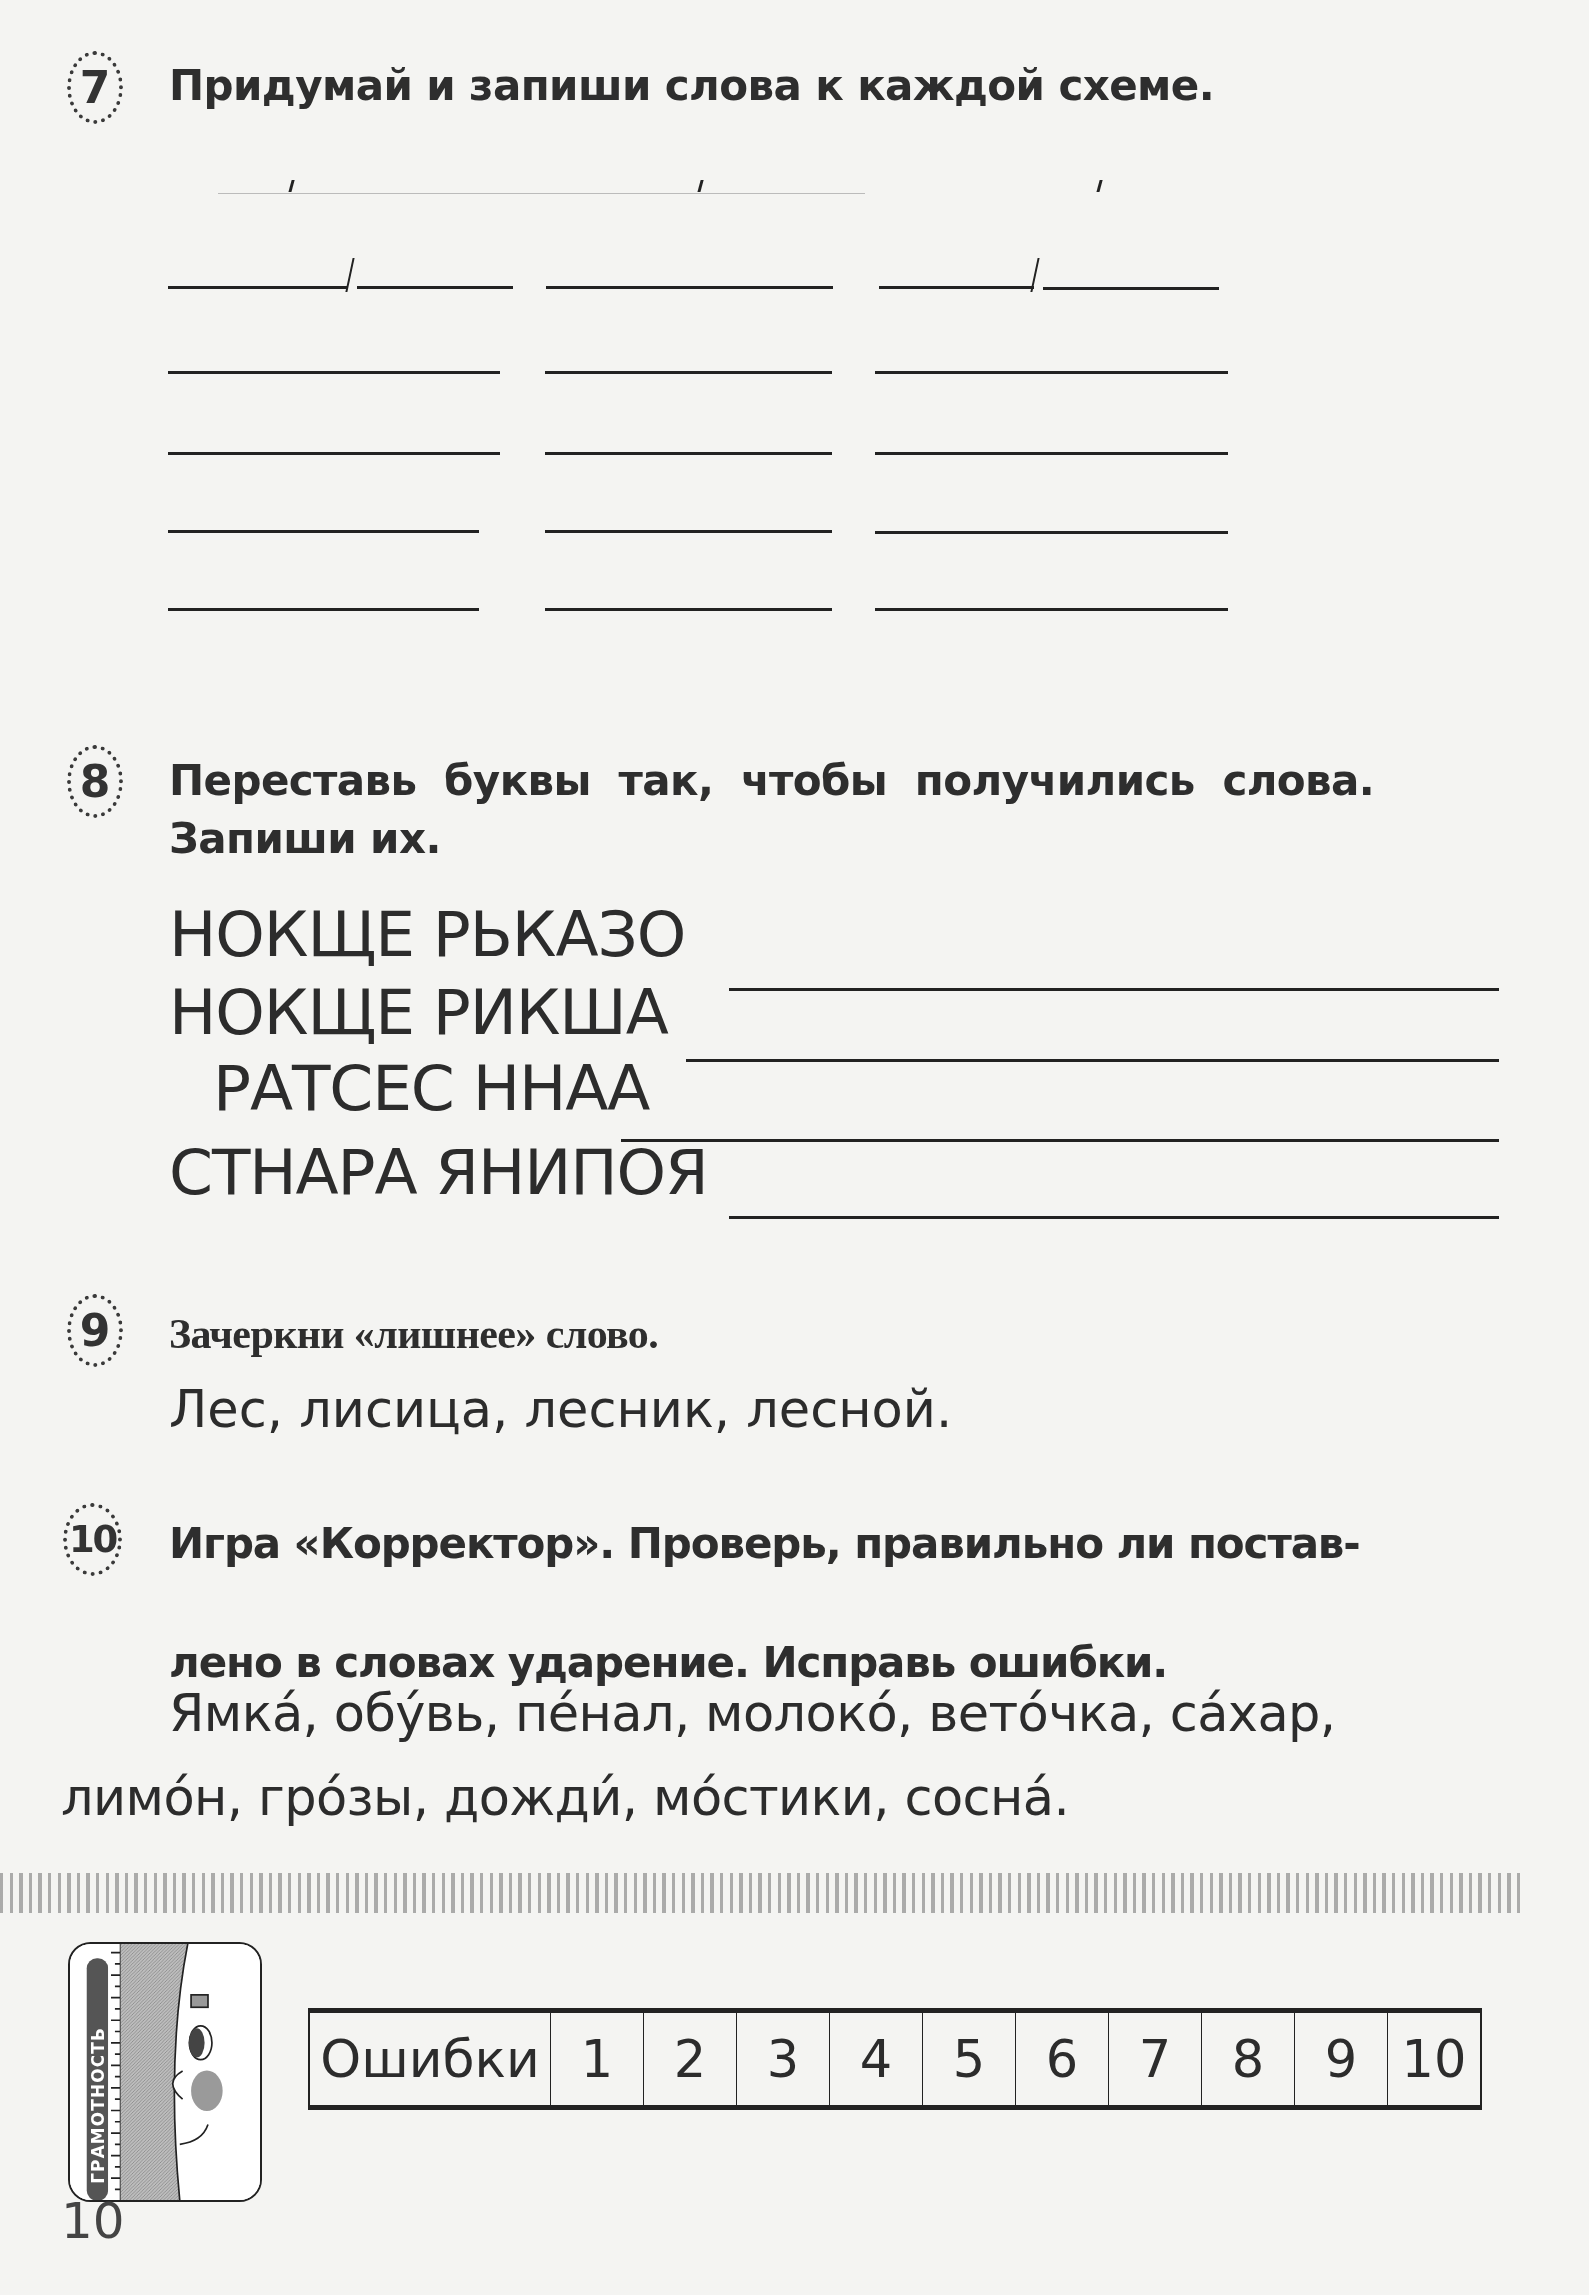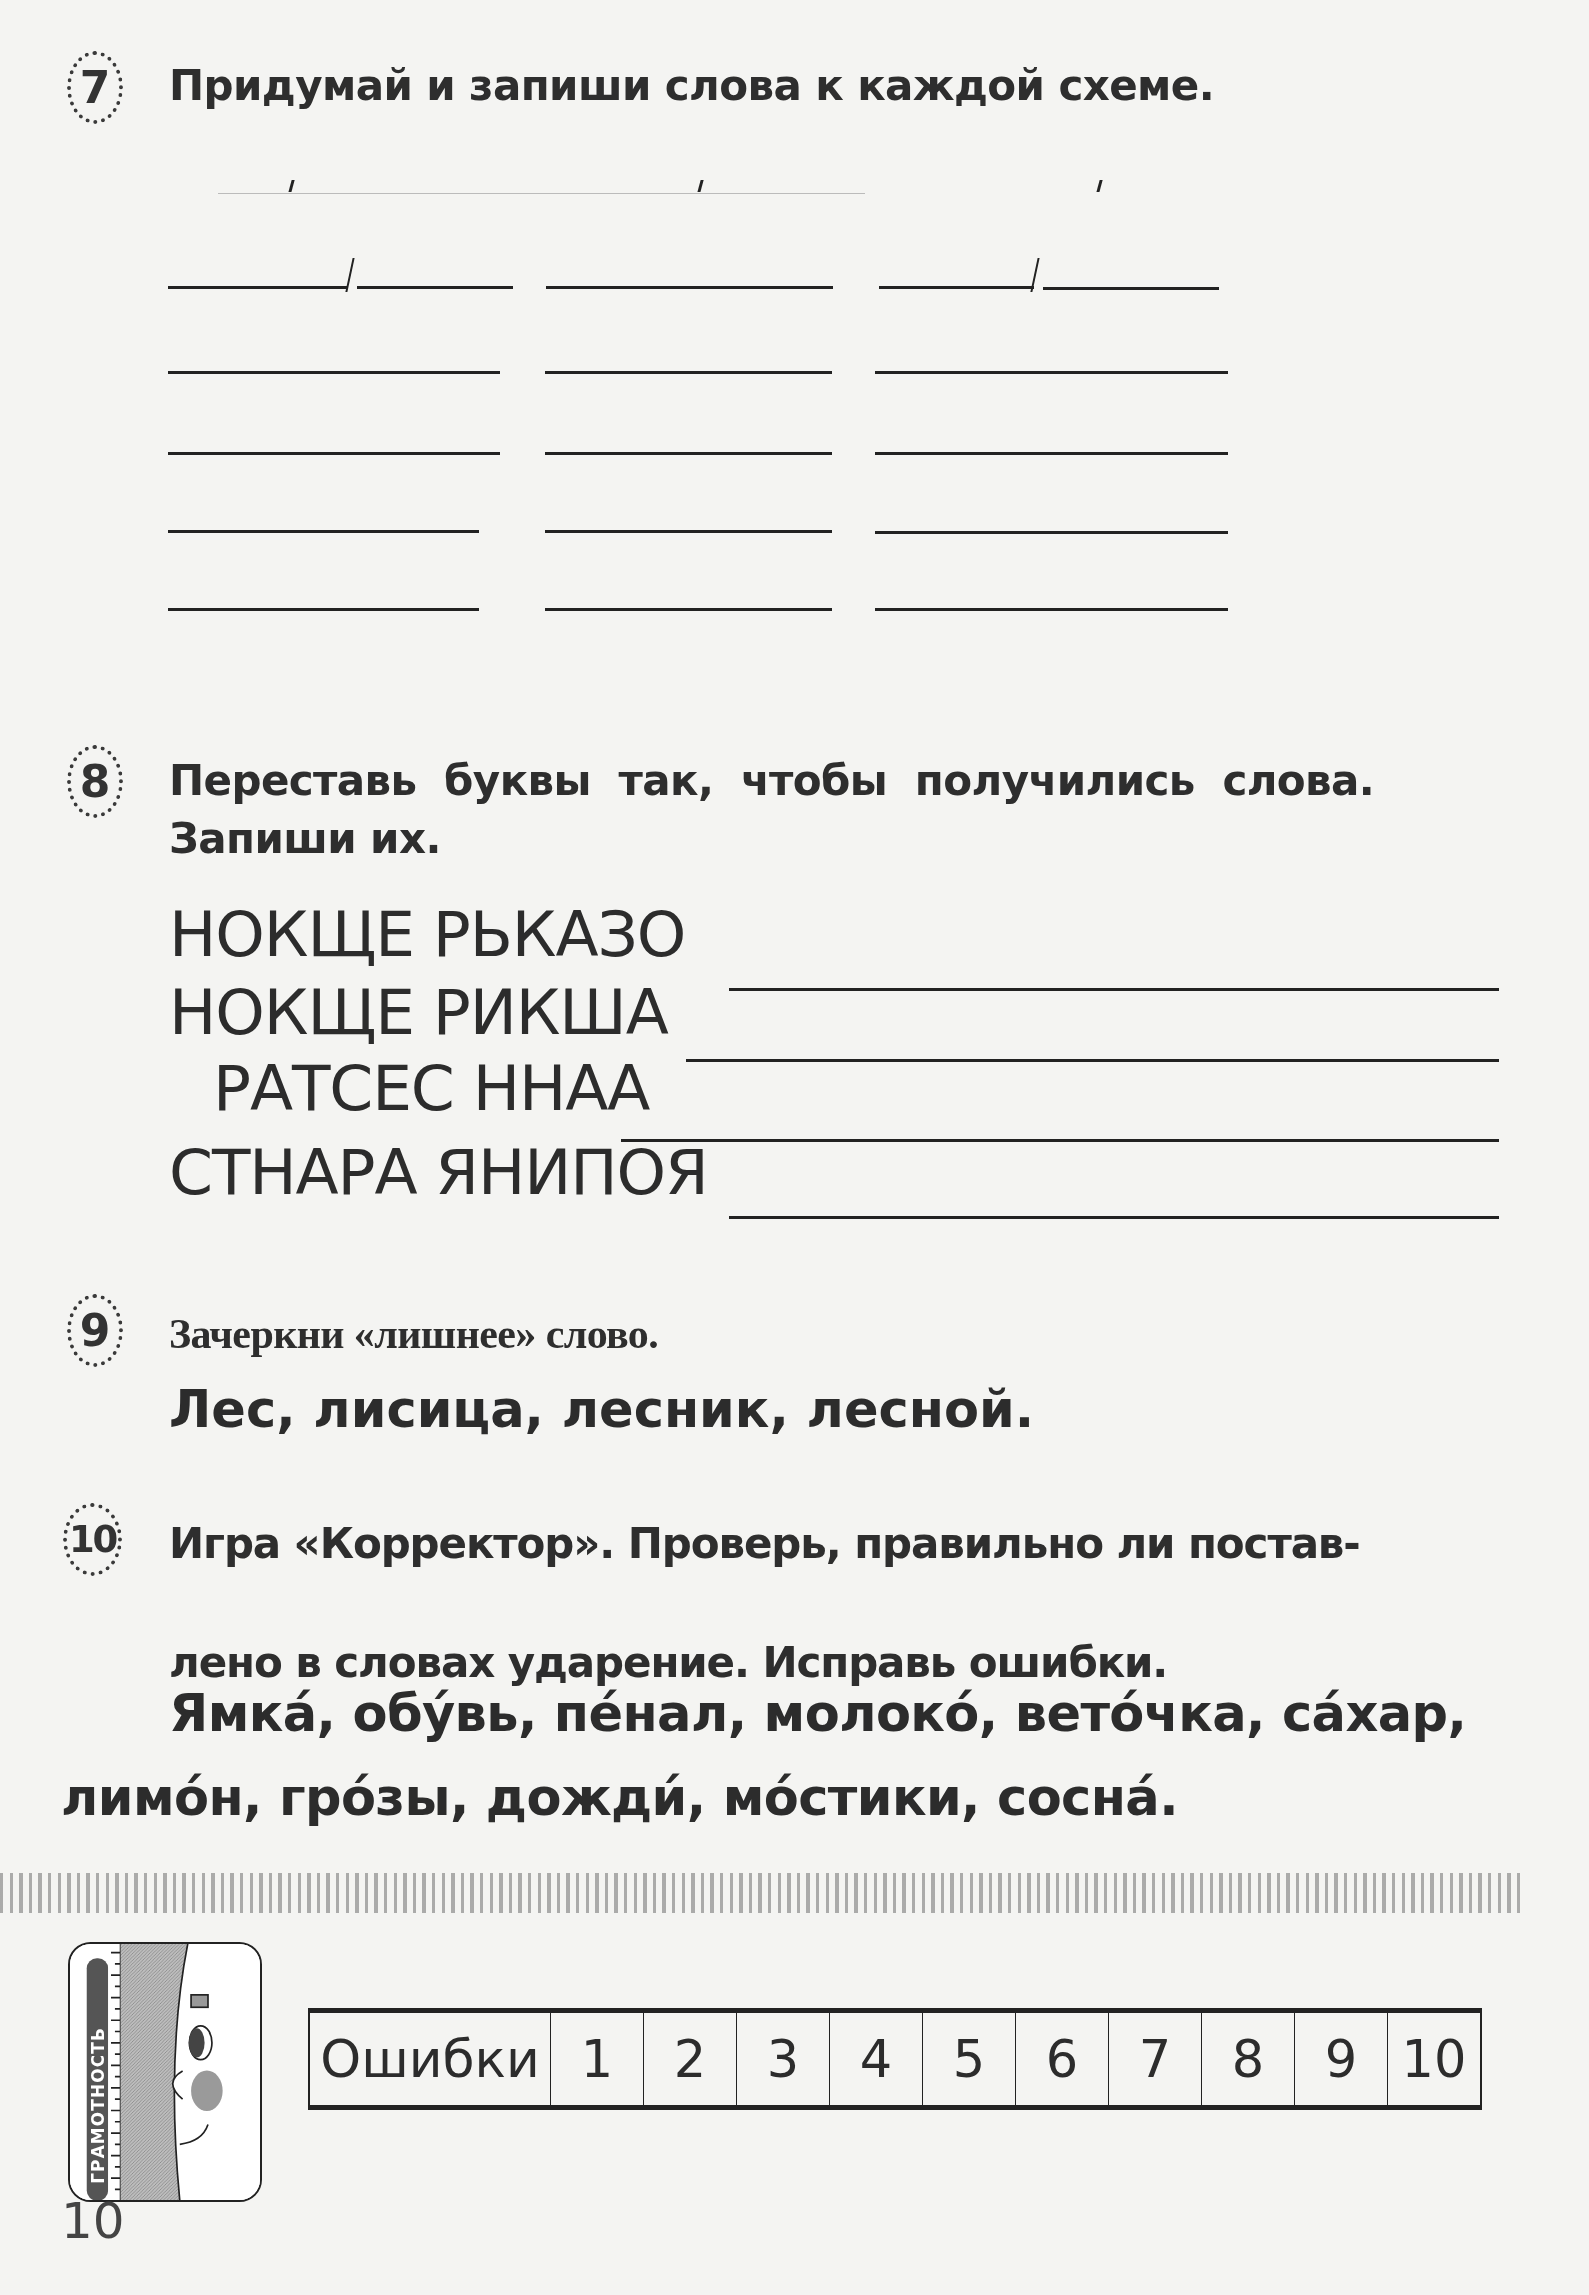--- a/index.html
+++ b/index.html
@@ -22,21 +22,21 @@
       position: absolute; font-weight: bold; font-size: 42px; color: #2e2e2e;
       white-space: nowrap; letter-spacing: -0.6px; text-align: center;
     }
     .line { position: absolute; height: 3.4px; background: #222; }
     .stress { position: absolute; width: 2.8px; background: #222; transform: skewX(-15deg); }
     .anagram {
       position: absolute; font-family: "DejaVu Sans", sans-serif;
       font-size: 63px; color: #2c2c2c; white-space: nowrap; letter-spacing: -1.1px;
     }
     .anagram-line { position: absolute; height: 2.8px; background: #222; right: 90px; }
-    .body-text { position: absolute; font-size: 51px; color: #2c2c2c; white-space: nowrap; font-weight: bold; }
+    .body-text { position: absolute; font-size: 51px; color: #2c2c2c; white-space: nowrap; }
     .dotted-sep {
       position: absolute; left: 0; width: 1525px; height: 40px; top: 1873px;
       background: repeating-linear-gradient(90deg, #7a7a7a 0 3.4px, transparent 3.4px 9.6px);
       opacity: 0.6;
     }
     .errors-table {
       position: absolute; left: 308px; top: 2008px;
       border-collapse: collapse;
       border-top: 5.6px solid #222; border-bottom: 5.6px solid #222;
       border-left: 2.3px solid #222; border-right: 2.3px solid #222;

